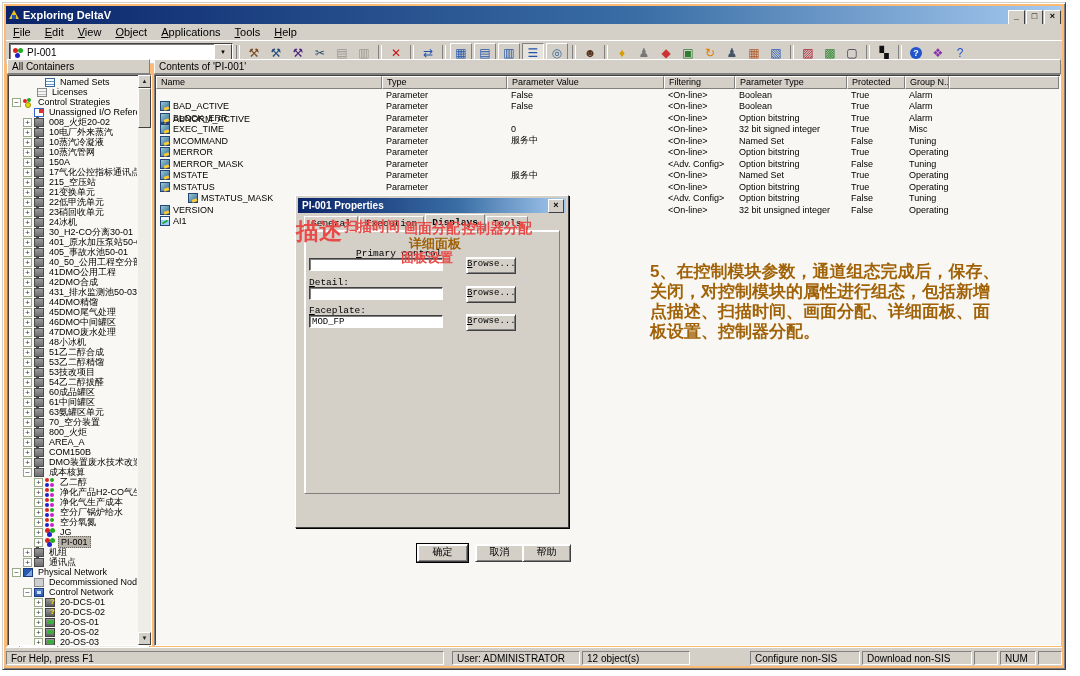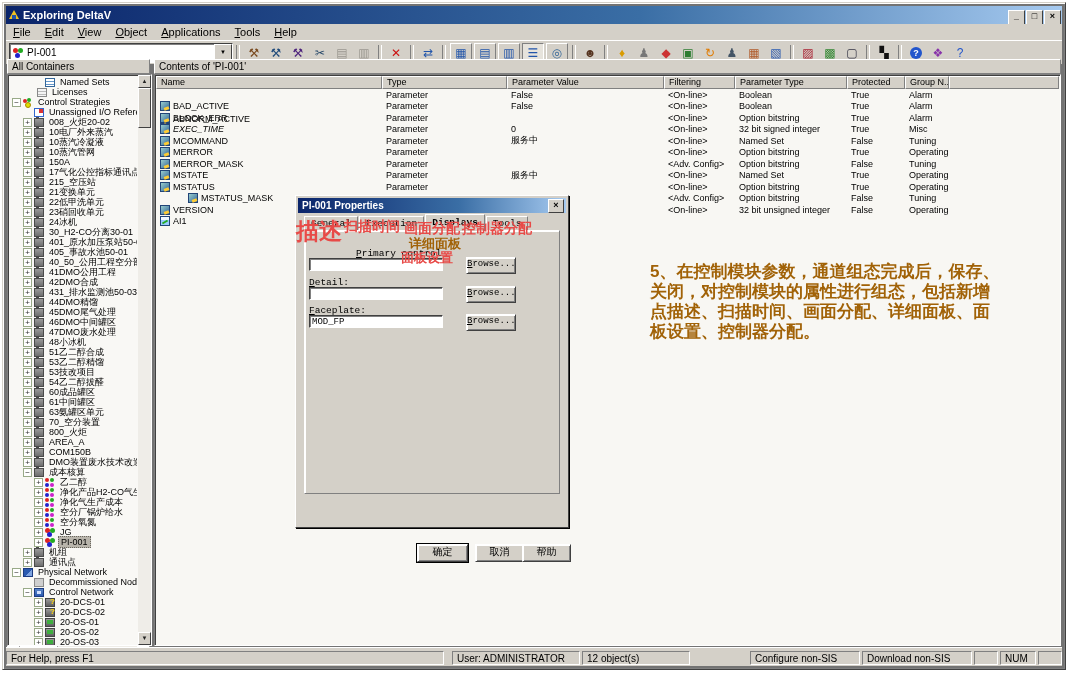--- a/index.html
+++ b/index.html
@@ -1,18 +1,18 @@
 <!DOCTYPE html>
 <html><head>
 <meta charset="utf-8">
 <style>
   html,body{margin:0;padding:0;background:#ffffff;}
   body{width:1080px;height:676px;position:relative;overflow:hidden;
        font-family:"Liberation Sans",sans-serif;-webkit-font-smoothing:none;}
-  .win{position:absolute;left:2px;top:2px;width:1062px;height:666px;background:#737373;
+  .win{position:absolute;left:2px;top:2px;width:1062px;height:666px;background:#fdba74;
        border:1px solid #404040;border-top-color:#d4d0c8;border-left-color:#d4d0c8;
        box-shadow:inset 1px 1px 0 #fff, inset -1px -1px 0 #808080;}
   
   .titlebar{position:absolute;left:3px;top:3px;right:3px;height:18px;
        background:linear-gradient(90deg,#0a246a,#3a6ea5 60%,#a6caf0);display:flex;align-items:center;}
   .titlebar .t{color:#fff;font-weight:bold;font-size:11px;padding-left:3px;flex:1;}
   .appicon{width:12px;height:12px;margin-left:2px;position:relative;flex:0 0 12px;}
   .appicon:before{content:"";position:absolute;left:1px;top:1px;border-left:5px solid transparent;
        border-right:5px solid transparent;border-bottom:9px solid #f0c020;}
   .appicon:after{content:"";position:absolute;left:4px;top:6px;width:4px;height:4px;background:#2255aa;}
@@ -704,21 +704,21 @@
             <span>Option bitstring</span>
           </span>
           <span class="lcell" style="width: 58px; flex: 0 0 58px;">
             <span>True</span>
           </span>
           <span class="lcell" style="width: 44px; flex: 0 0 44px;">
             <span>Alarm</span>
           </span>
         </div>
         <div class="lrow">
-          <span class="lcell" style="width: 226px; flex: 0 0 226px; font-style: italic;">
+          <span class="lcell" style="width: 226px; flex: 0 0 226px;">
             <span class="pic"></span>
             <span>EXEC_TIME</span>
           </span>
           <span class="lcell" style="width: 125px; flex: 0 0 125px;">
             <span>Parameter</span>
           </span>
           <span class="lcell" style="width: 157px; flex: 0 0 157px;">
             <span>0</span>
           </span>
           <span class="lcell" style="width: 71px; flex: 0 0 71px;">

